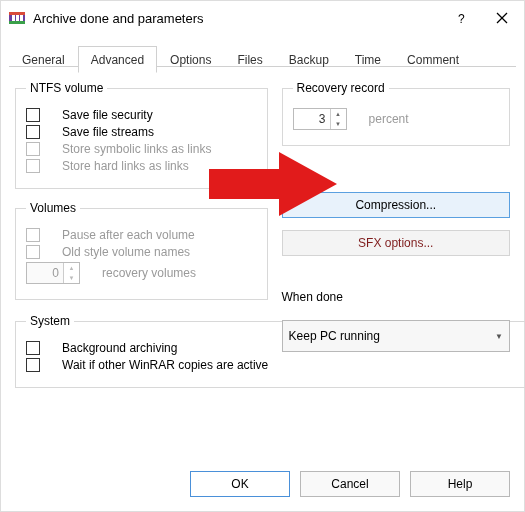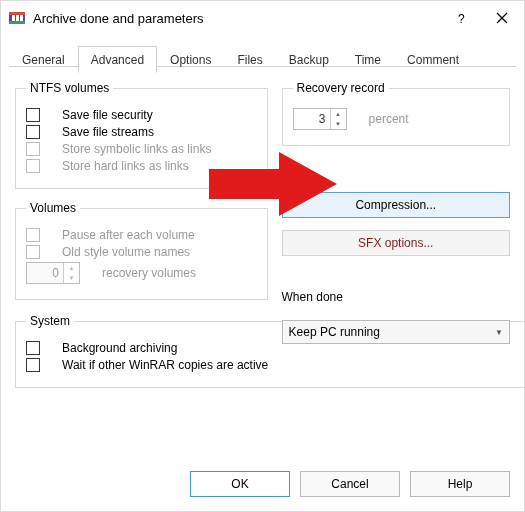--- a/index.html
+++ b/index.html
@@ -26,21 +26,21 @@
   .spin { display: inline-flex; align-items: stretch; border: 1px solid #bbb; height: 22px; }
   .spin input { width: 36px; border: none; text-align: right; padding: 0 4px; font-size: 12px; color: #333; outline: none; }
   .spin input.disabled { color: #9a9a9a; background: #fafafa; }
   .spin .arrows { width: 16px; display: flex; flex-direction: column; border-left: 1px solid #ccc; }
   .spin .arrows div { flex: 1; display: flex; align-items: center; justify-content: center; font-size: 6px; color: #666; }
   .spin .arrows div.disabled { color: #bbb; }
   .btnw { height: 26px; border: 1px solid #b8b8b8; background: #f9f9f9; display: flex; align-items: center; justify-content: center; color: #000; cursor: default; }
   .btnw.highlight { border: 1px solid #5aa0e0; background: #e8f2fb; }
   .btnw.disabled { color: #7f1d1d; background: #f4f4f4; border-color: #d4d4d4; }
   .section-label { color: #000; margin: 4px 0 4px 0; }
-  .select { height: 24px; border: 1px solid #b8b8b8; background: #f7f7f7; display: flex; align-items: center; padding: 0 6px; justify-content: space-between; }
+  .select { height: 32px; border: 1px solid #b8b8b8; background: #f7f7f7; display: flex; align-items: center; padding: 0 6px; justify-content: space-between; }
   .select .caret { font-size: 8px; color: #555; }
   .footer { display: flex; justify-content: flex-end; gap: 10px; padding: 10px 14px 14px 14px; }
   .footer .btnw { width: 100px; }
   .footer .btnw.primary { border: 1px solid #4a90d9; background:#fff;}
   .arrow-overlay { position: absolute; left: 208px; top: 82px; width: 130px; height: 70px; pointer-events: none; }
   fieldset.system { margin-top:2px; }
 </style>
 </head>
 <body>
 
@@ -78,21 +78,21 @@
     <div class="tab">Files</div>
     <div class="tab">Backup</div>
     <div class="tab">Time</div>
     <div class="tab">Comment</div>
   </div>
 
   <div class="content">
 
     <div class="col left">
       <fieldset>
-        <legend>NTFS volumes</legend>
+        <legend>NTFS volume</legend>
         <div class="row">
             <span class="chk"></span>
             <span class="lbl">Save file security</span>
           </div>
         <div class="row">
             <span class="chk"></span>
             <span class="lbl">Save file streams</span>
           </div>
         <div class="row">
             <span class="chk disabled"></span>

